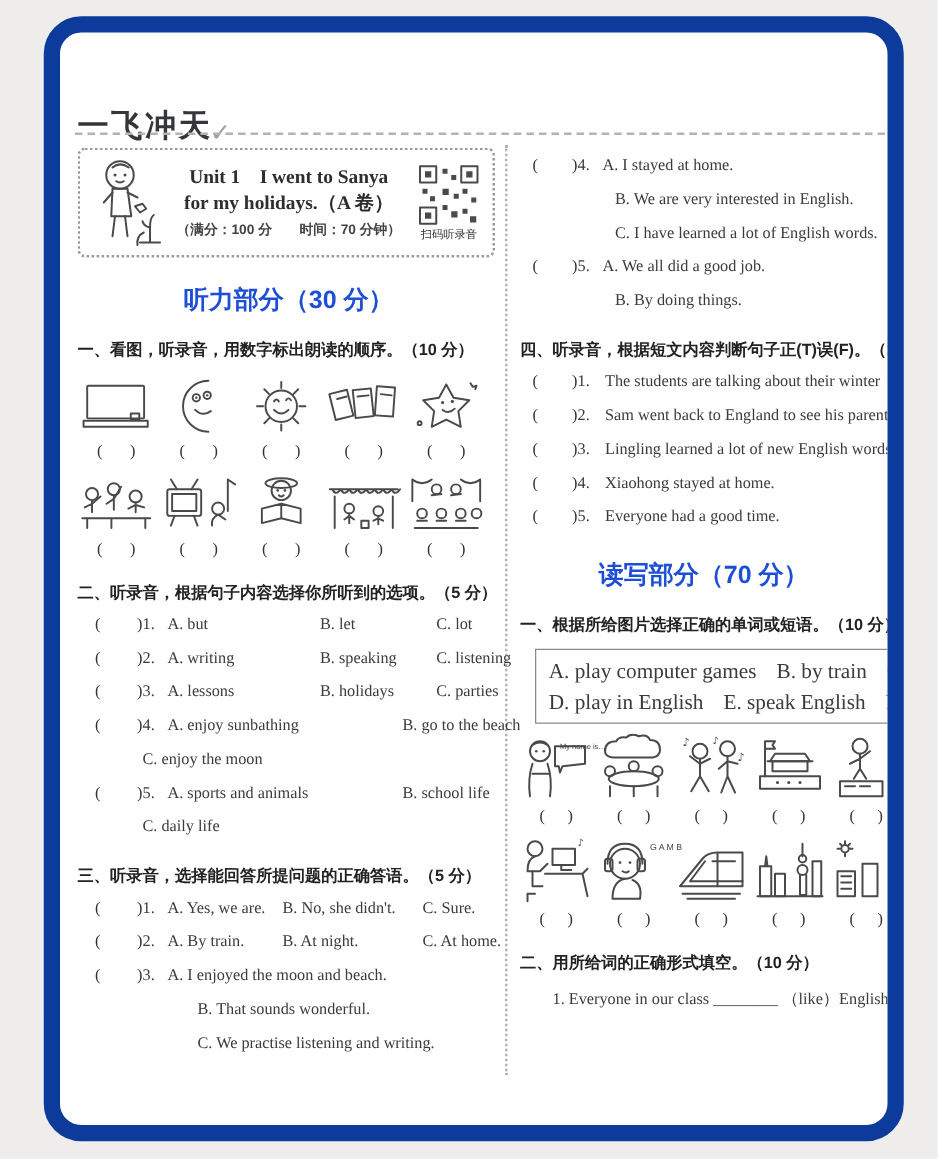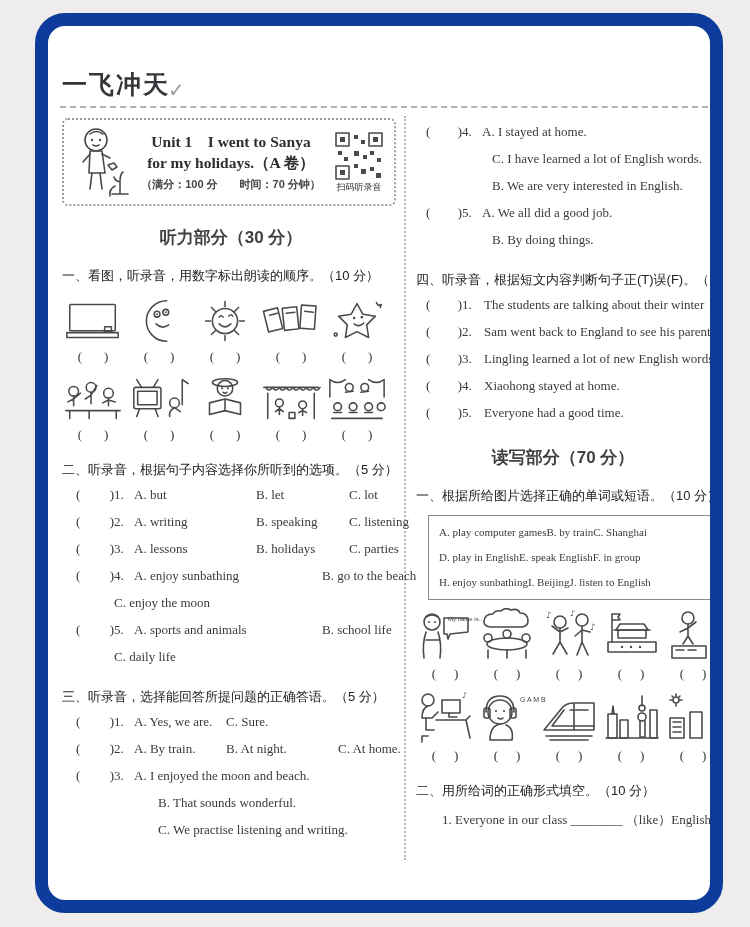--- a/index.html
+++ b/index.html
@@ -7,21 +7,21 @@
     width:750px;height:927px;position:relative;overflow:hidden;
     background:#eeedeb;
     font-family:"Liberation Serif",serif;
     color:#3b3b3b;
   }
   .frame{
     position:absolute;left:35px;top:13px;width:662px;height:874px;
     border:13px solid #0c3b9c;border-radius:30px;background:#ffffff;
   }
   
-  .logo{position:absolute;left:62px;top:68px;white-space:nowrap;}
+  .logo{position:absolute;left:62px;top:84px;white-space:nowrap;}
   .logo .logo-text{
     font-family:"Liberation Sans",sans-serif;font-weight:bold;
     font-size:25px;color:#35363a;letter-spacing:2px;
   }
   .logo .logo-check{
     font-family:"DejaVu Sans",sans-serif;font-size:20px;color:#9aa0a6;
     position:relative;top:4px;left:-2px;font-weight:bold;
   }
   .rule-dashed{
     position:absolute;left:60px;top:106px;width:648px;height:0;
@@ -47,24 +47,24 @@
   .tb-center{flex:1;text-align:center;line-height:1.35;}
   .tb-title{font-weight:bold;font-size:15.5px;color:#2e2e2e;}
   .tb-meta{font-size:11px;margin-top:3px;color:#444;
     font-family:"Liberation Sans",sans-serif;font-weight:bold;}
   .tb-qr{width:58px;flex:none;text-align:center;}
   .tb-qr svg{width:50px;height:50px;display:block;margin:0 auto;}
   .qr-caption{font-size:9px;font-family:"Liberation Sans",sans-serif;color:#333;}
   
   .part-heading{
     text-align:center;font-family:"Liberation Sans",sans-serif;
-    font-weight:bold;font-size:17px;color:#404040;margin-top:20px;
+    font-weight:bold;font-size:20px;color:#1d4ed8;margin-top:20px;
   }
   .sec-title{
-    font-family:"Liberation Sans",sans-serif;font-weight:normal;
+    font-family:"Liberation Sans",sans-serif;font-weight:bold;
     font-size:13px;color:#222;margin-top:16px;line-height:22px;white-space:nowrap;
   }
   
   .pic-grid{display:flex;gap:4px;margin-top:8px;}
   .pic-cell{width:62px;height:52px;position:relative;flex:none;}
   .pic-cell svg{width:100%;height:100%;}
   .col-right .pic-cell{width:58px;height:56px;}
   .br-row{display:flex;gap:4px;margin-top:2px;}
   .br-cell{
     width:62px;flex:none;text-align:center;font-size:13px;color:#333;
@@ -91,21 +91,21 @@
   .col-right .num{width:20px;}
   .col-right .cont{margin-left:76px;}
   .col-right .qrow{line-height:27px;}
   .tfrow .num{width:22px;}
   .tftext{flex:none;}
   
   .word-bank{
     box-sizing:border-box;border:1px solid #8a8a8a;margin-left:12px;margin-top:8px;
     padding:4px 10px;width:330px;
   }
-  .wb-row{display:flex;line-height:25px;font-size:11px;}
+  .wb-row{display:flex;gap:16px;line-height:25px;font-size:17px;}
   .wb-item{flex:none;}
   
   .fill-item{margin-left:26px;line-height:27px;font-size:13px;margin-top:4px;}
   .blank{letter-spacing:0;}
   .bubble-label{
     position:absolute;right:0px;top:8px;font-size:6px;line-height:6px;
     font-family:"Liberation Sans",sans-serif;color:#444;width:26px;text-align:center;
   }
   .letters-label{
     position:absolute;right:0px;top:6px;font-size:7px;line-height:8px;
@@ -379,20 +379,21 @@
 
   <div class="sec-title">三、听录音，选择能回答所提问题的正确答语。（5 分）</div>
 
   <div class="qrow ans1">
     <span class="par">
         <span>(</span>
         <span>)</span>
       </span>
       <span class="num">1.</span>
     <span class="oa">A. Yes, we are.</span>
+    <span class="ob">B. No, she didn't.</span>
     <span class="oc">C. Sure.</span>
   </div>
   <div class="qrow ans1">
     <span class="par">
         <span>(</span>
         <span>)</span>
       </span>
       <span class="num">2.</span>
     <span class="oa">A. By train.</span>
     <span class="ob">B. At night.</span>
@@ -414,22 +415,22 @@
 <div class="col-right">
 
   <div class="qrow">
     <span class="par">
         <span>(</span>
         <span>)</span>
       </span>
       <span class="num">4.</span>
     <span class="oc">A. I stayed at home.</span>
   </div>
+  <div class="cont">B. We are very interested in English.</div>
   <div class="cont">C. I have learned a lot of English words.</div>
-  <div class="cont">B. We are very interested in English.</div>
   <div class="qrow">
     <span class="par">
         <span>(</span>
         <span>)</span>
       </span>
       <span class="num">5.</span>
     <span class="oc">A. We all did a good job.</span>
   </div>
   <div class="cont">B. By doing things.</div>
 
@@ -483,25 +484,20 @@
   <div class="word-bank">
     <div class="wb-row">
       <span class="wb-item">A. play computer games</span>
       <span class="wb-item">B. by train</span>
       <span class="wb-item">C. Shanghai</span>
     </div>
     <div class="wb-row">
       <span class="wb-item">D. play in English</span>
       <span class="wb-item">E. speak English</span>
       <span class="wb-item">F. in group</span>
-    </div>
-    <div class="wb-row">
-      <span class="wb-item">H. enjoy sunbathing</span>
-      <span class="wb-item">I. Beijing</span>
-      <span class="wb-item">J. listen to English</span>
     </div>
   </div>
 
   <div class="pic-grid">
     <div class="pic-cell">
       <svg viewBox="0 0 58 56">
           <circle class="sk" cx="16" cy="14" r="8"></circle>
           <path class="sk" d="M10 9q6-4 12 0"></path>
           <circle class="skf" cx="13" cy="14" r="1"></circle>
           <circle class="skf" cx="19" cy="14" r="1"></circle>

